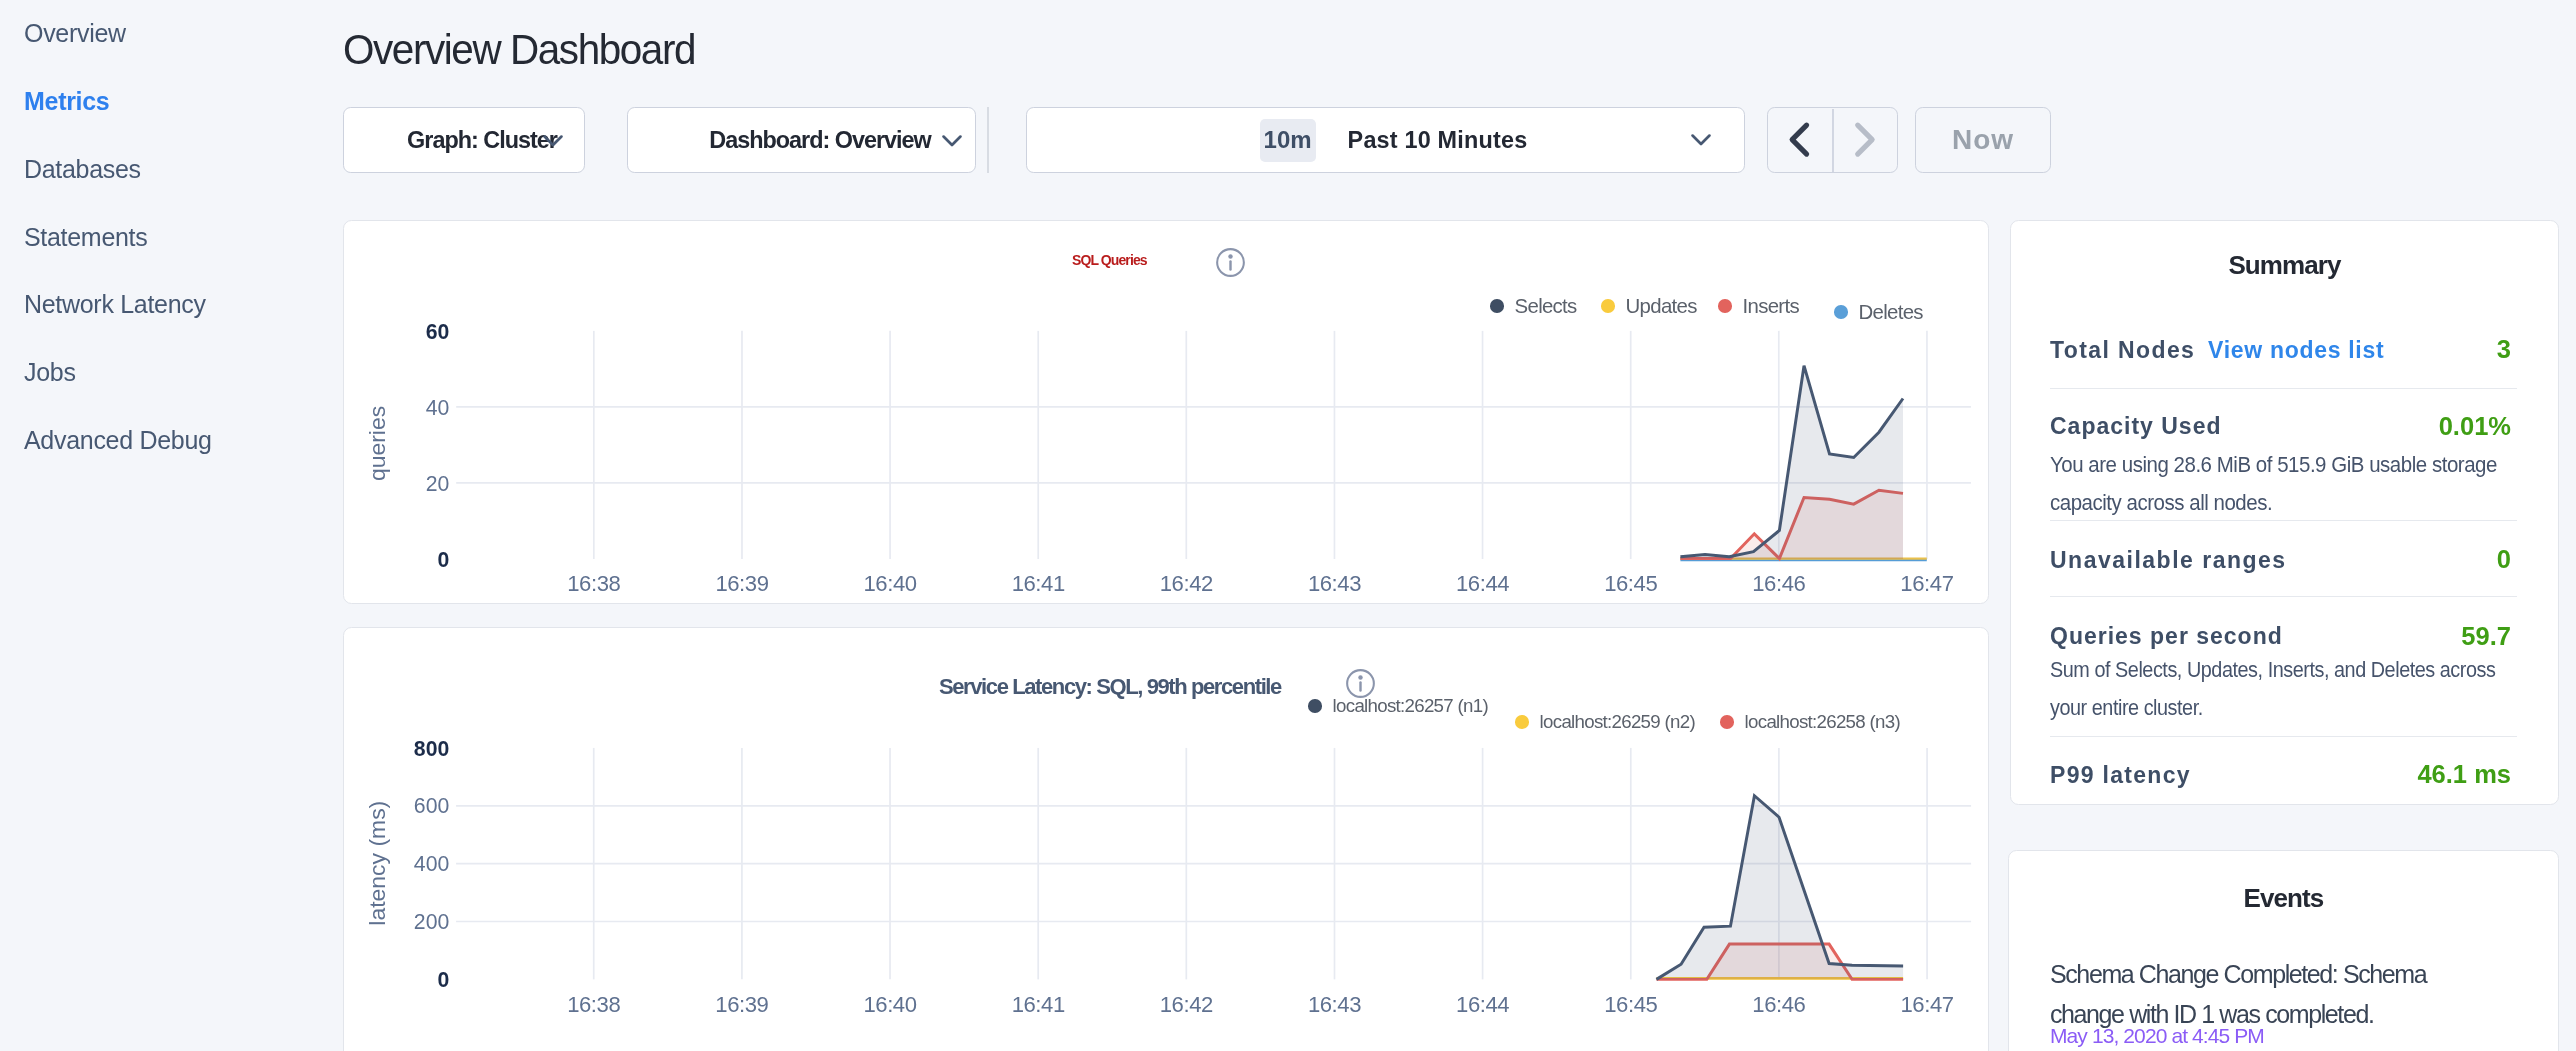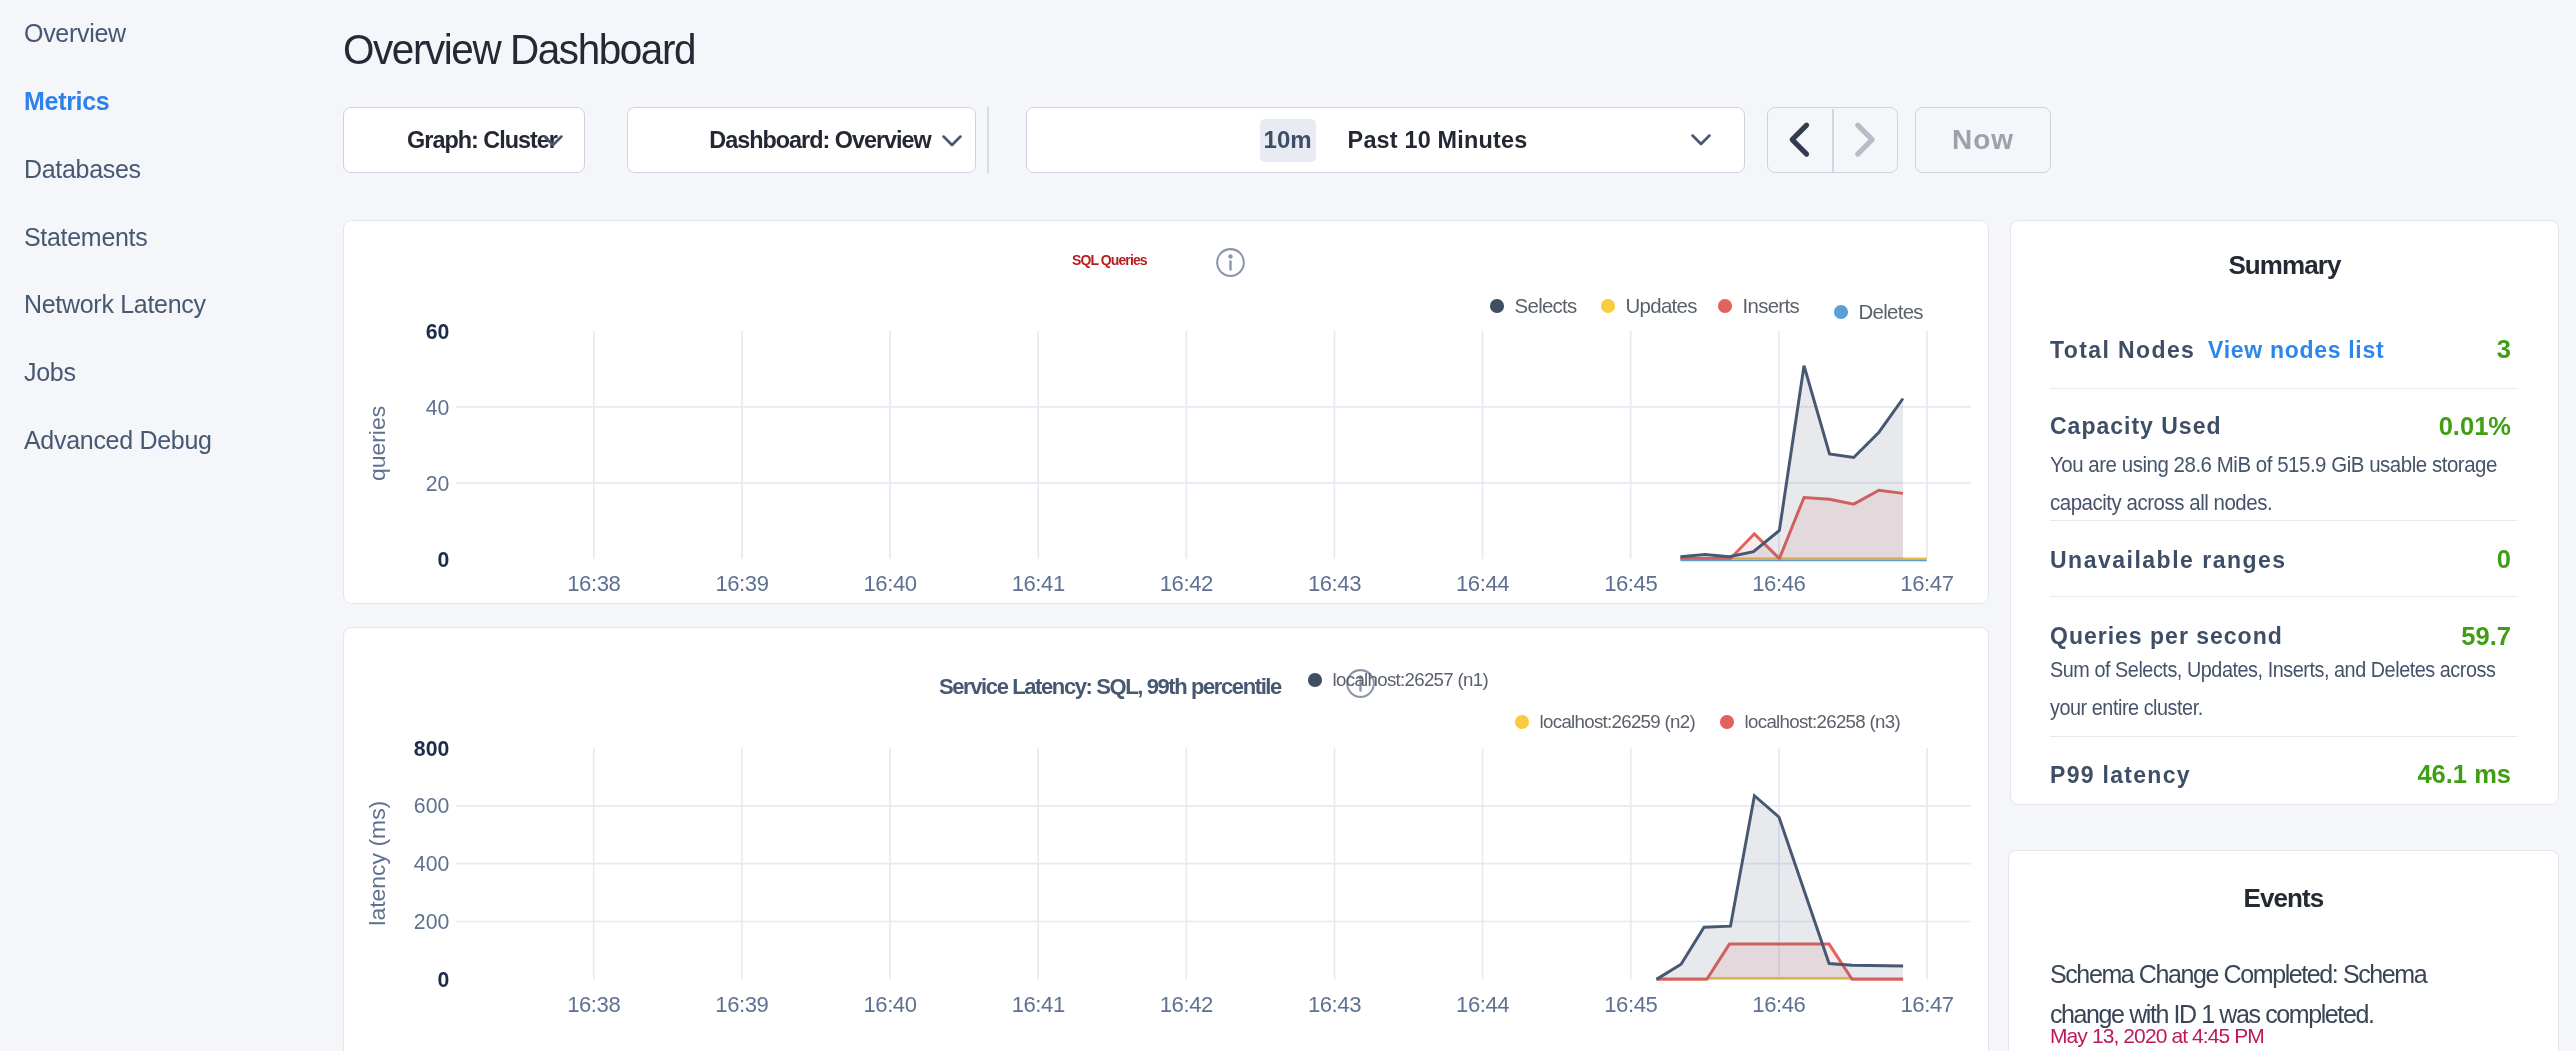--- a/index.html
+++ b/index.html
@@ -121,21 +121,21 @@
   <text class="axlabel" transform="translate(48,263) rotate(-90)" text-anchor="middle">queries</text>
 </svg>
 
 <div class="card" style="left:343px; top:627px; width:1646px; height:564px;"></div>
 <div class="abs" style="left:939px; top:674px; font-size:22px; font-weight:bold; color:#475872; letter-spacing:-1.4px; white-space:nowrap;">Service Latency: SQL, 99th percentile</div>
 <svg class="abs" style="left:1345px; top:668px;" width="31" height="31" viewBox="0 0 36 36">
     <circle cx="18" cy="18" r="15.5" fill="none" stroke="#8b95ac" stroke-width="2.4"></circle>
     <circle cx="18" cy="11" r="2.6" fill="#8b95ac"></circle>
     <rect x="16.6" y="15.5" width="2.8" height="12" rx="1.4" fill="#8b95ac"></rect>
   </svg>
-<div class="legend legend2" style="left:1308px; top:668px;"><span class="dot" style="background:#3f4e63;"></span>localhost:26257 (n1)</div>
+<div class="legend legend2" style="left:1308px; top:694px;"><span class="dot" style="background:#3f4e63;"></span>localhost:26257 (n1)</div>
 <div class="legend legend2" style="left:1515px; top:710px;"><span class="dot" style="background:#f9cb3d;"></span>localhost:26259 (n2)</div>
 <div class="legend legend2" style="left:1720px; top:710px;"><span class="dot" style="background:#e2635d;"></span>localhost:26258 (n3)</div>
 <svg class="abs" style="left:343px; top:627px;" width="1646" height="424" viewBox="0 0 1935 499">
   <g stroke="#e7eaf1" stroke-width="2">
     <line x1="132" y1="210.4" x2="1915" y2="210.4"></line>
     <line x1="132" y1="278.5" x2="1915" y2="278.5"></line>
     <line x1="132" y1="346.6" x2="1915" y2="346.6"></line>
     <line x1="294" y1="142.3" x2="294" y2="414.7"></line>
     <line x1="468.4" y1="142.3" x2="468.4" y2="414.7"></line>
     <line x1="642.7" y1="142.3" x2="642.7" y2="414.7"></line>
@@ -188,14 +188,14 @@
 <div class="shead" style="left:2050px; top:623px; letter-spacing:1px;">Queries per second</div>
 <div class="sval" style="top:622px;">59.7</div>
 <div class="sdesc" style="left:2050px; top:651px; transform:scaleX(0.9); transform-origin:left top;">Sum of Selects, Updates, Inserts, and Deletes across<br>your entire cluster.</div>
 <div class="sep" style="top:736px;"></div>
 <div class="shead" style="left:2050px; top:762px; letter-spacing:1.3px;">P99 latency</div>
 <div class="sval" style="top:760px;">46.1 ms</div>
 
 <div class="card" style="left:2008px; top:850px; width:551px; height:340px;"></div>
 <div class="abs" style="left:2008px; top:883px; width:551px; text-align:center; font-size:26px; font-weight:bold; color:#242933; letter-spacing:-0.9px;">Events</div>
 <div class="abs" style="left:2050px; top:938px; font-size:25px; color:#394455; line-height:40px; letter-spacing:-1.4px; white-space:nowrap;margin-top:16px;">Schema Change Completed: Schema<br>change with ID 1 was completed.</div>
-<div class="abs" style="left:2050px; top:1024px; font-size:21px; color:#be185d; letter-spacing:-0.9px; white-space:nowrap;">May 13, 2020 at 4:45 PM</div>
+<div class="abs" style="left:2050px; top:1024px; font-size:21px; color:#8b5cf6; letter-spacing:-0.9px; white-space:nowrap;">May 13, 2020 at 4:45 PM</div>
 
 
 </body></html>

